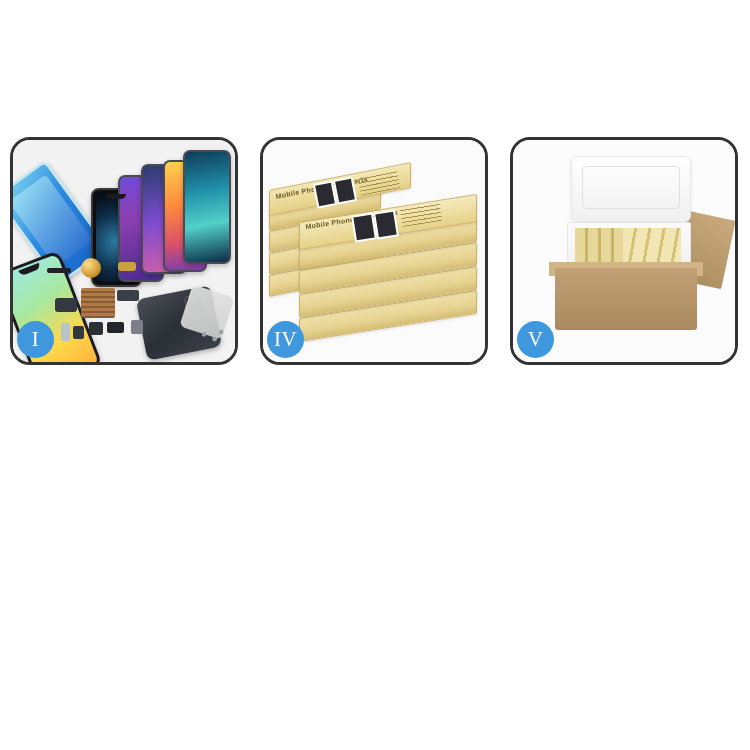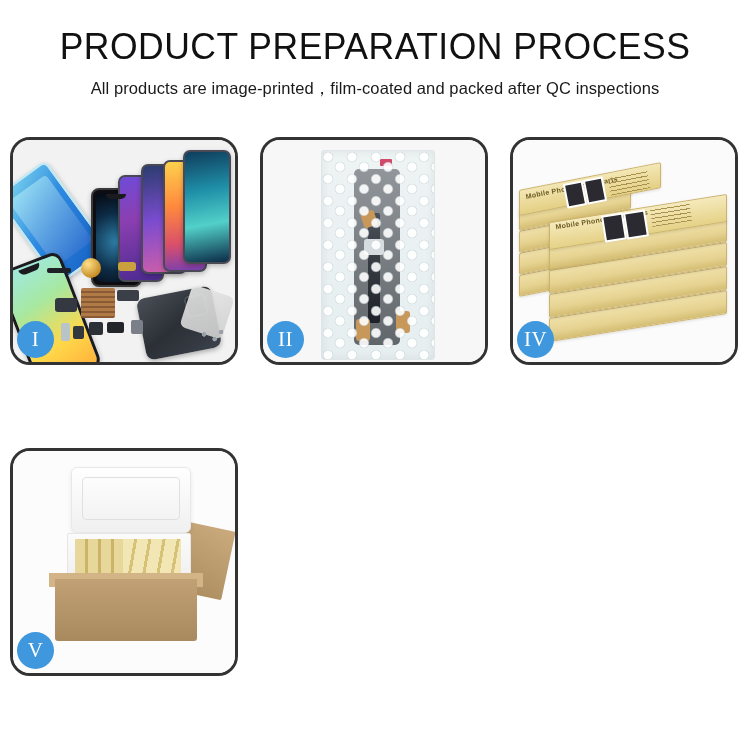--- a/index.html
+++ b/index.html
@@ -319,24 +319,20 @@
     background:rgba(120,95,60,.5);transform:skewX(-30deg) rotate(-3deg);
   }
   .c-tape1{position:absolute;left:44px;top:92px;width:13px;height:22px;background:#b08f5e;transform:skewY(11deg);}
   .c-tape2{position:absolute;left:48px;top:148px;width:13px;height:20px;background:#b08f5e;transform:skewY(11deg);}
 </style>
 </head>
 <body>
 
 <div class="page">
 
-  <div class="header">
-    <div class="title">PRODUCT PREPARATION PROCESS</div>
-    <div class="subtitle">All products are image-printed，film-coated and packed after QC inspections</div>
-  </div>
 
   <div class="grid">
 
     <div class="panel">
       <div class="photo p1">
         <div class="ph ph-a"></div>
         <div class="ph ph-b"></div>
         <div class="ph ph-c"></div>
         <div class="ph ph-d"></div>
         <div class="ph ph-e"></div>
@@ -353,35 +349,20 @@
         <div class="part pt6"></div>
         <div class="part pt7"></div>
         <div class="part pt8"></div>
         <div class="part pt9"></div>
         <div class="tool"></div>
         <div class="screws"></div>
       </div>
       <div class="badge">I</div>
     </div>
 
-    <div class="panel">
-      <div class="photo p2">
-        <div class="bw-bag">
-          <div class="bw-item"></div>
-          <div class="bw-flex"></div>
-          <div class="bw-con"></div>
-          <div class="bw-tan1"></div>
-          <div class="bw-tan2"></div>
-          <div class="bw-tan3"></div>
-          <div class="bw-label"></div>
-          <div class="bubbles"></div>
-        </div>
-      </div>
-      <div class="badge">II</div>
-    </div>
 
 
     <div class="panel">
       <div class="photo p4">
         <div class="stackwrap">
           <div class="sbox sb-l4"></div>
           <div class="sbox sb-l3"></div>
           <div class="sbox sb-l2"></div>
           <div class="sbox sb-l1"></div>
           <div class="sbox sb-ltop"></div>

